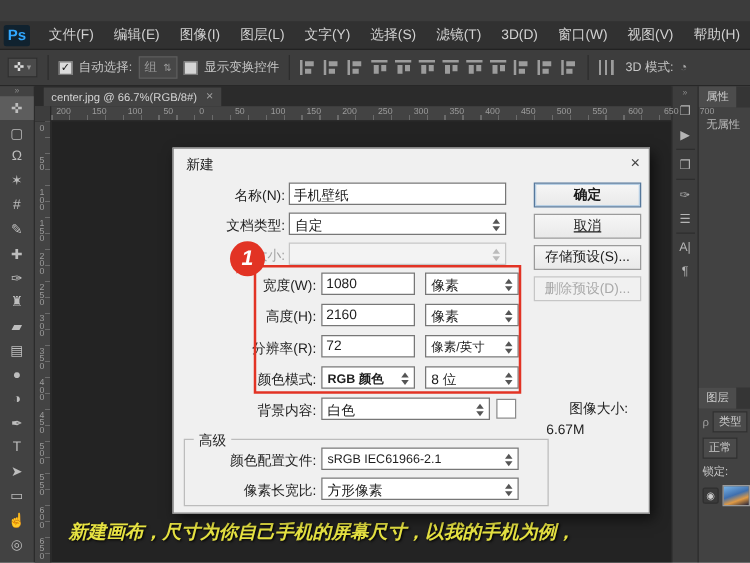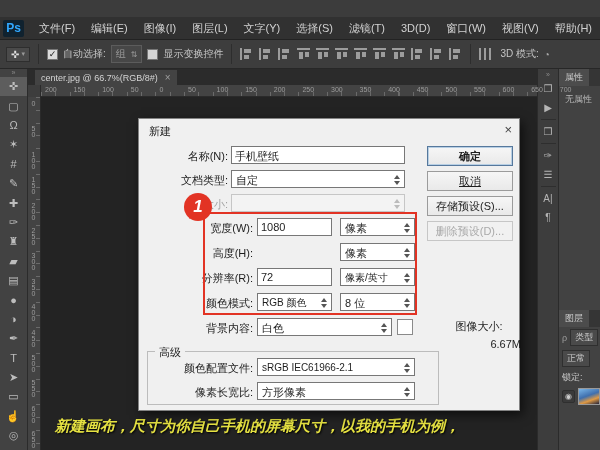--- a/index.html
+++ b/index.html
@@ -64,21 +64,21 @@
   .spin::before { content:""; position:absolute; left:0; top:0; border:3.5px solid transparent; border-bottom:4px solid #555; border-top:none; }
   .spin::after { content:""; position:absolute; left:0; bottom:0; border:3.5px solid transparent; border-top:4px solid #555; border-bottom:none; }
   .dselect.dis .spin::before { border-bottom-color:#bbb; } .dselect.dis .spin::after { border-top-color:#bbb; }
   .btn { position:absolute; left:288px; width:86px; height:20px; background:linear-gradient(#f6f6f6,#e9e9e9); border:1px solid #9b9b9b; font-size:11px; color:#1e1e1e; text-align:center; line-height:18px; }
   .btn.primary { border:1px solid #56789c; box-shadow:0 0 0 1px #b7cfe4 inset; }
   .btn.dis { color:#a9a9a9; border-color:#c6c6c6; background:#f1f1f1; }
   .swatch { position:absolute; left:258px; top:200px; width:16px; height:16px; background:#fff; border:1px solid #8a8a8a; }
   .adv-box { position:absolute; left:8px; top:232px; width:292px; height:54px; border:1px solid #bcbcbc; }
   .adv-leg { position:absolute; left:16px; top:226px; background:#f0f0f0; padding:0 4px; font-size:11px; color:#1e1e1e; }
   .imgsize-lbl { position:absolute; left:298px; top:200px; width:84px; text-align:center; font-size:11px; }
-  .imgsize-val { position:absolute; left:298px; top:219px; width:84px; text-align:right; font-size:11px; }
+  .imgsize-val { position:absolute; left:298px; top:219px; width:84px; text-align:left; font-size:11px; }
   .red-rect { position:absolute; left:64px; top:93px; width:214px; height:103px; border:2px solid #e23324; z-index:6; }
   .red-badge { position:absolute; left:45px; top:74px; width:28px; height:28px; background:#e23324; border-radius:50%; color:#fff; font-size:17px; font-weight:bold; font-style:italic; display:flex; align-items:center; justify-content:center; z-index:7; }
   .red-badge::after { content:""; position:absolute; left:1px; bottom:-3px; width:0; height:0; border:5px solid transparent; border-top:8px solid #e23324; transform:rotate(35deg); }
 
   
   .right-strip { width:21px; background:#3d3d3d; border-left:1px solid #2b2b2b; display:flex; flex-direction:column; align-items:center; padding-top:2px; }
   .strip-head { color:#8a8a8a; font-size:7px; height:8px; line-height:8px; }
   .strip-ic { width:19px; height:19px; display:flex; align-items:center; justify-content:center; color:#b5b5b5; font-size:10px; }
   .strip-gap { width:15px; height:1px; background:#2e2e2e; margin:2px 0; }
 
@@ -294,28 +294,29 @@
           <div class="lbl dis" style="left:2px;top:78px;width:87px;">大小:</div>
           <div class="dselect dis" style="left:92px;top:75px;width:174px;">
               <span class="spin"></span>
             </div>
 
           <div class="lbl" style="left:2px;top:102px;width:112px;">宽度(W):</div>
           <div class="tinput" style="left:118px;top:99px;width:75px;">1080</div>
           <div class="dselect" style="left:201px;top:99px;width:75px;"><span>像素</span><span class="spin"></span></div>
 
           <div class="lbl" style="left:2px;top:127px;width:112px;">高度(H):</div>
+          <div class="tinput" style="left:118px;top:124px;width:75px;">2160</div>
           <div class="dselect" style="left:201px;top:124px;width:75px;"><span>像素</span><span class="spin"></span></div>
 
           <div class="lbl" style="left:2px;top:152px;width:112px;">分辨率(R):</div>
           <div class="tinput" style="left:118px;top:149px;width:75px;">72</div>
           <div class="dselect" style="left:201px;top:149px;width:75px;"><span style="font-size:10px;">像素/英寸</span><span class="spin"></span></div>
 
           <div class="lbl" style="left:2px;top:177px;width:112px;">颜色模式:</div>
-          <div class="dselect" style="left:118px;top:174px;width:75px;"><span style="font-size:10px;">RGB 颜色</span><span class="spin"></span></div>
+          <div class="dselect" style="left:118px;top:174px;width:75px;font-weight:bold;"><span style="font-size:10px;">RGB 颜色</span><span class="spin"></span></div>
           <div class="dselect" style="left:201px;top:174px;width:75px;"><span>8 位</span><span class="spin"></span></div>
 
           <div class="lbl" style="left:2px;top:202px;width:112px;">背景内容:</div>
           <div class="dselect" style="left:118px;top:199px;width:135px;"><span>白色</span><span class="spin"></span></div>
           <div class="swatch"></div>
 
           <div class="adv-box"></div>
           <div class="adv-leg">高级</div>
 
           <div class="lbl" style="left:2px;top:242px;width:112px;">颜色配置文件:</div>

